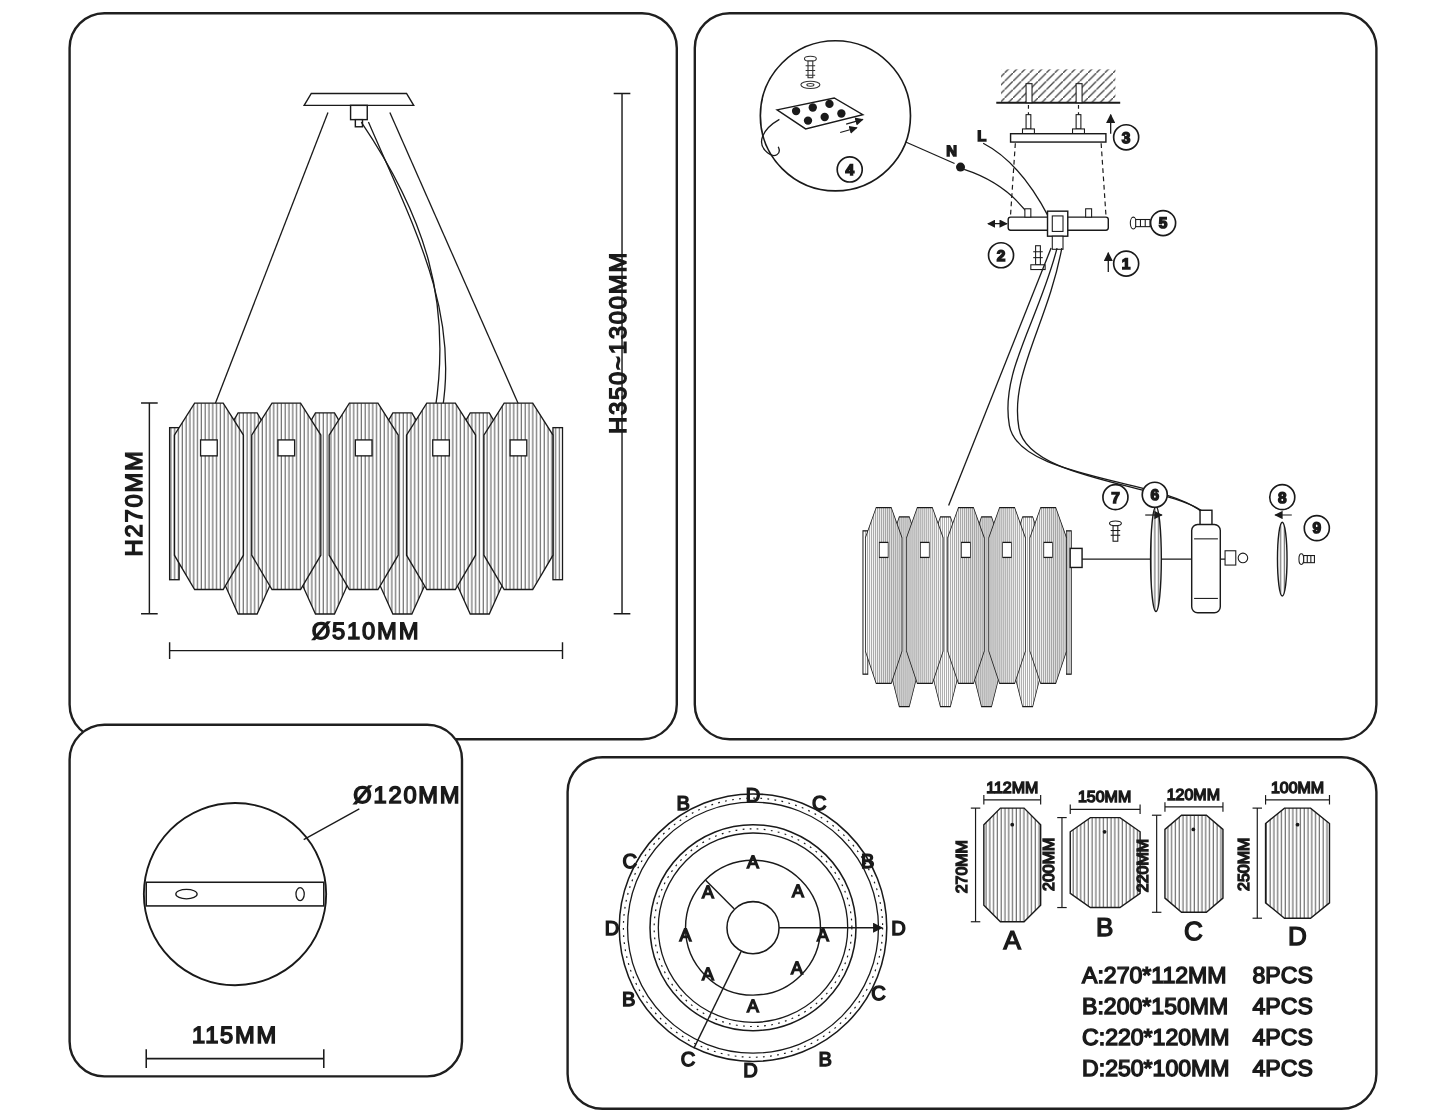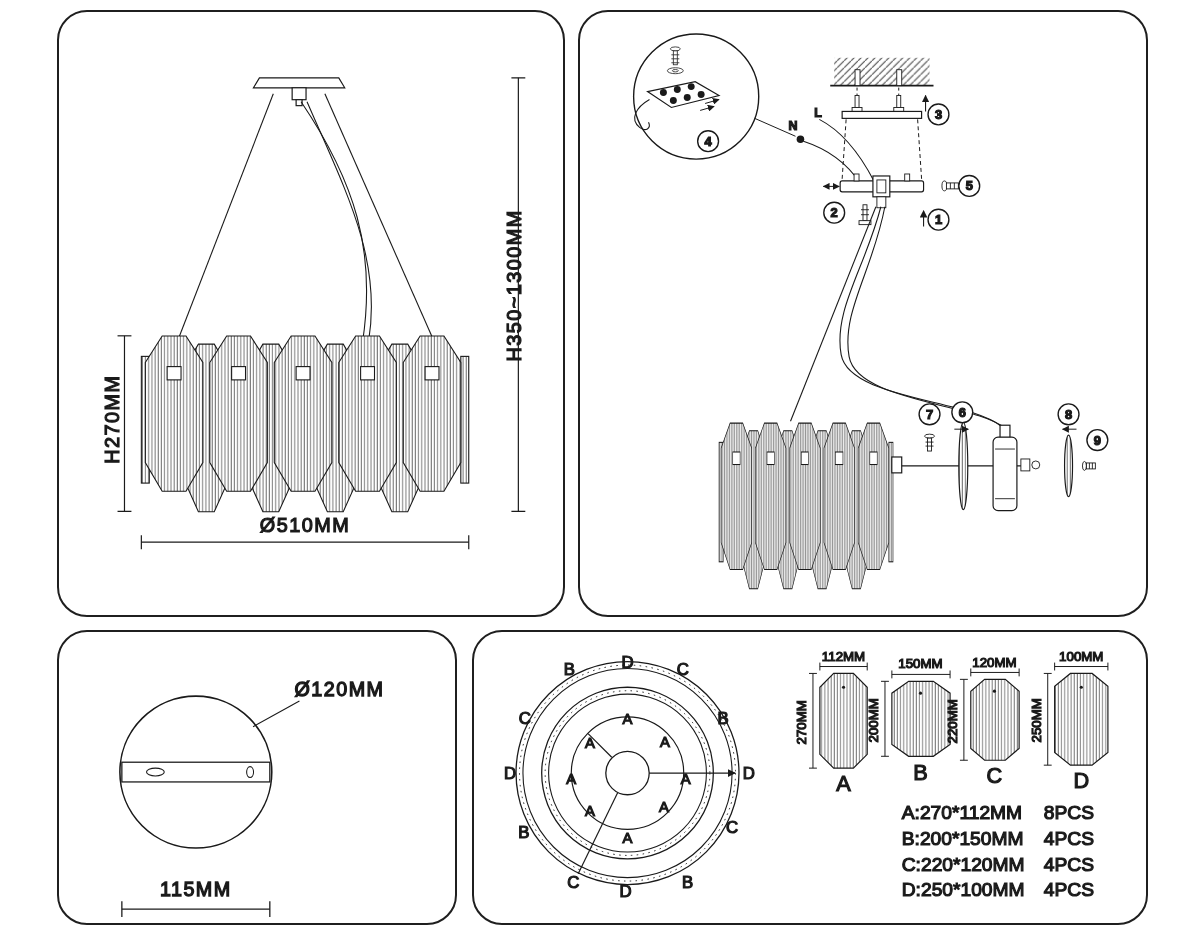--- a/index.html
+++ b/index.html
@@ -1,21 +1,21 @@
 <!DOCTYPE html>
 <html><head>
 <meta charset="utf-8">
 <style>
   html,body{margin:0;padding:0;}
   body{width:1200px;height:933px;background:#fff;position:relative;
        font-family:"Liberation Sans","DejaVu Sans",sans-serif;color:#1a1a1a;}
   .panel{position:absolute;border:2px solid #1f1f1f;border-radius:30px;background:#fff;box-sizing:border-box;overflow:hidden;}
   #panel-front{left:57px;top:10px;width:508px;height:607px;}
   #panel-install{left:578px;top:10px;width:570px;height:607px;}
-  #panel-canopy{left:57px;top:630px;width:400px;height:295px;}
+  #panel-canopy{left:57px;top:603px;width:329px;height:295px;}
   #panel-layout{left:472px;top:630px;width:676px;height:295px;}
   svg text{fill:#1a1a1a;font-family:"Liberation Sans","DejaVu Sans",sans-serif;}
   .dimtxt{letter-spacing:1.5px;}
   .stepnum{font-weight:bold;}
 </style>
 </head>
 <body>
 
 <svg width="0" height="0" style="position:absolute">
   <defs>

